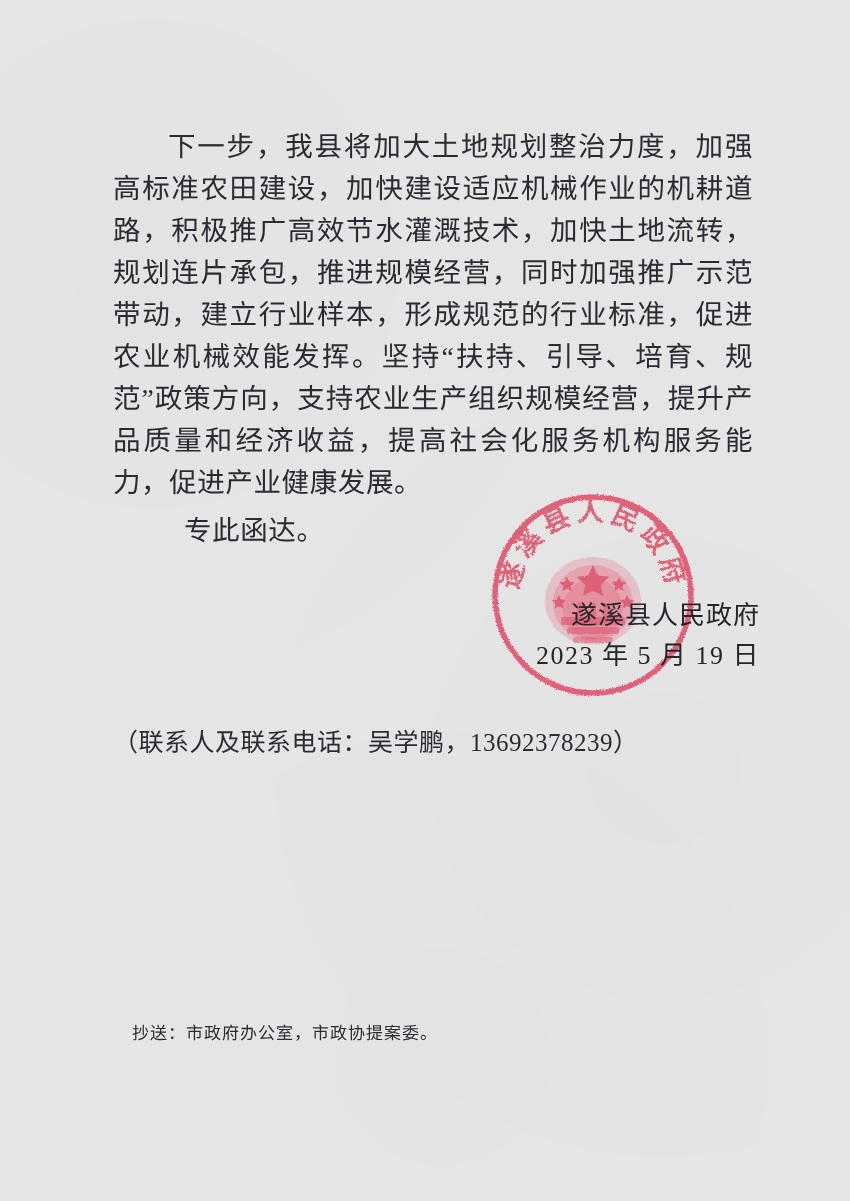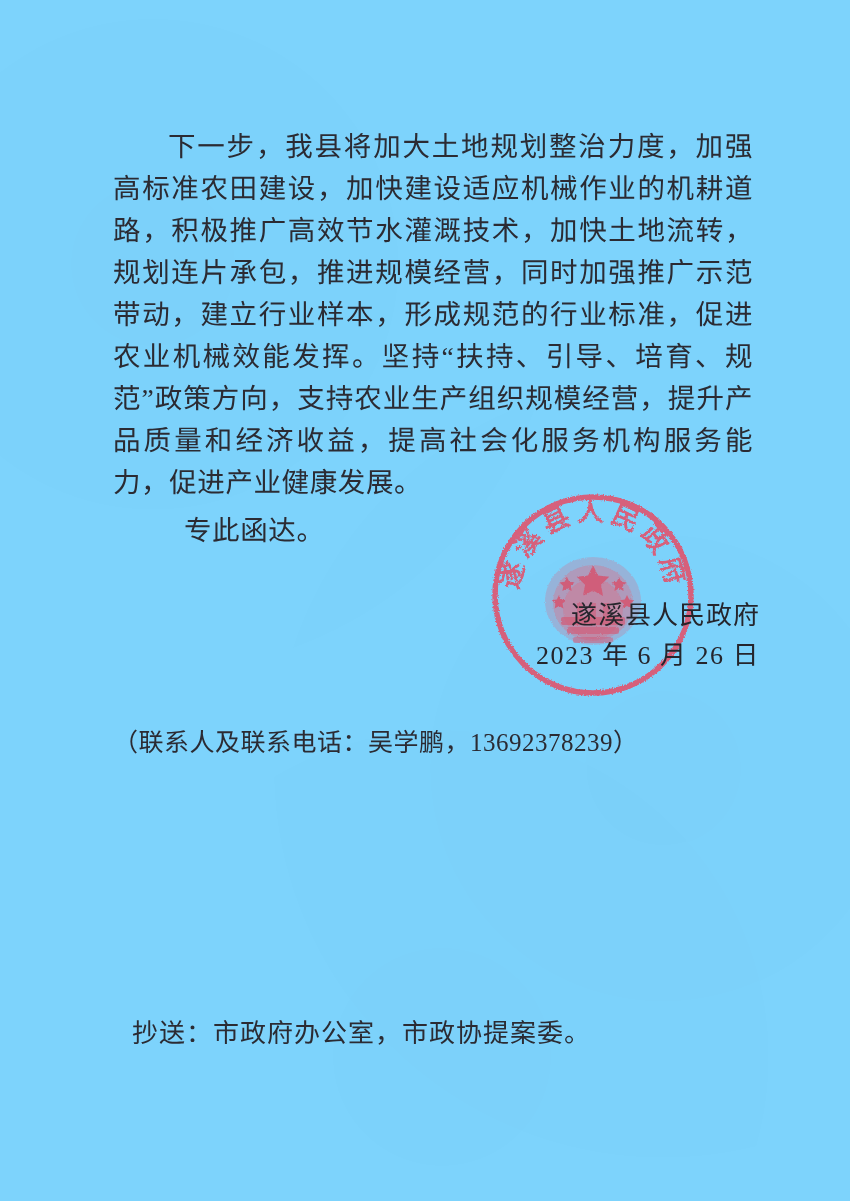--- a/index.html
+++ b/index.html
@@ -7,21 +7,21 @@
     margin: 0;
     padding: 0;
     background: #ffffff;
   }
 
   .page {
     position: relative;
     width: 850px;
     height: 1201px;
     margin: 0 auto;
-    background: #7dd3fc;
+    background: #e5e5e5;
     overflow: hidden;
     font-family: "Liberation Serif", "DejaVu Serif", serif;
     color: #2b2b33;
     -webkit-font-smoothing: antialiased;
   }
 
   
   .paper-texture {
     position: absolute;
     inset: 0;
@@ -150,21 +150,21 @@
     font-family: "Liberation Serif", "DejaVu Serif", serif;
     color: #2b2b33;
     font-size: 24.5px;
     letter-spacing: 2px;
     margin-left: 6px;
   }
 
   .cc-row {
     margin-top: 16px;
     padding-left: 22px;
-    font-size: 26px;
+    font-size: 17px;
     line-height: 32px;
     letter-spacing: 1px;
     color: #2b2b33;
     white-space: nowrap;
   }
 </style>
 </head>
 <body>
 
 <div class="page">
@@ -220,21 +220,21 @@
         <rect x="84" y="146" width="40" height="6" rx="2" fill="#dd4d68" opacity="0.55"></rect>
         <rect x="88" y="112" width="6" height="16" fill="#dd4d68" opacity="0.6"></rect>
         <rect x="101" y="112" width="6" height="16" fill="#dd4d68" opacity="0.6"></rect>
         <rect x="114" y="112" width="6" height="16" fill="#dd4d68" opacity="0.6"></rect>
       </g>
     </svg>
   </div>
 
   <div class="signature-block">
     <div class="signature-org">遂溪县人民政府</div>
-    <div class="signature-date">2023 年 6 月 26 日</div>
+    <div class="signature-date">2023 年 5 月 19 日</div>
   </div>
 
   <div class="contact-line">（联系人及联系电话：吴学鹏，13692378239）</div>
 
   <div class="footer">
     <div class="cc-row">抄送：市政府办公室，市政协提案委。</div>
   </div>
 
 </div>
 

